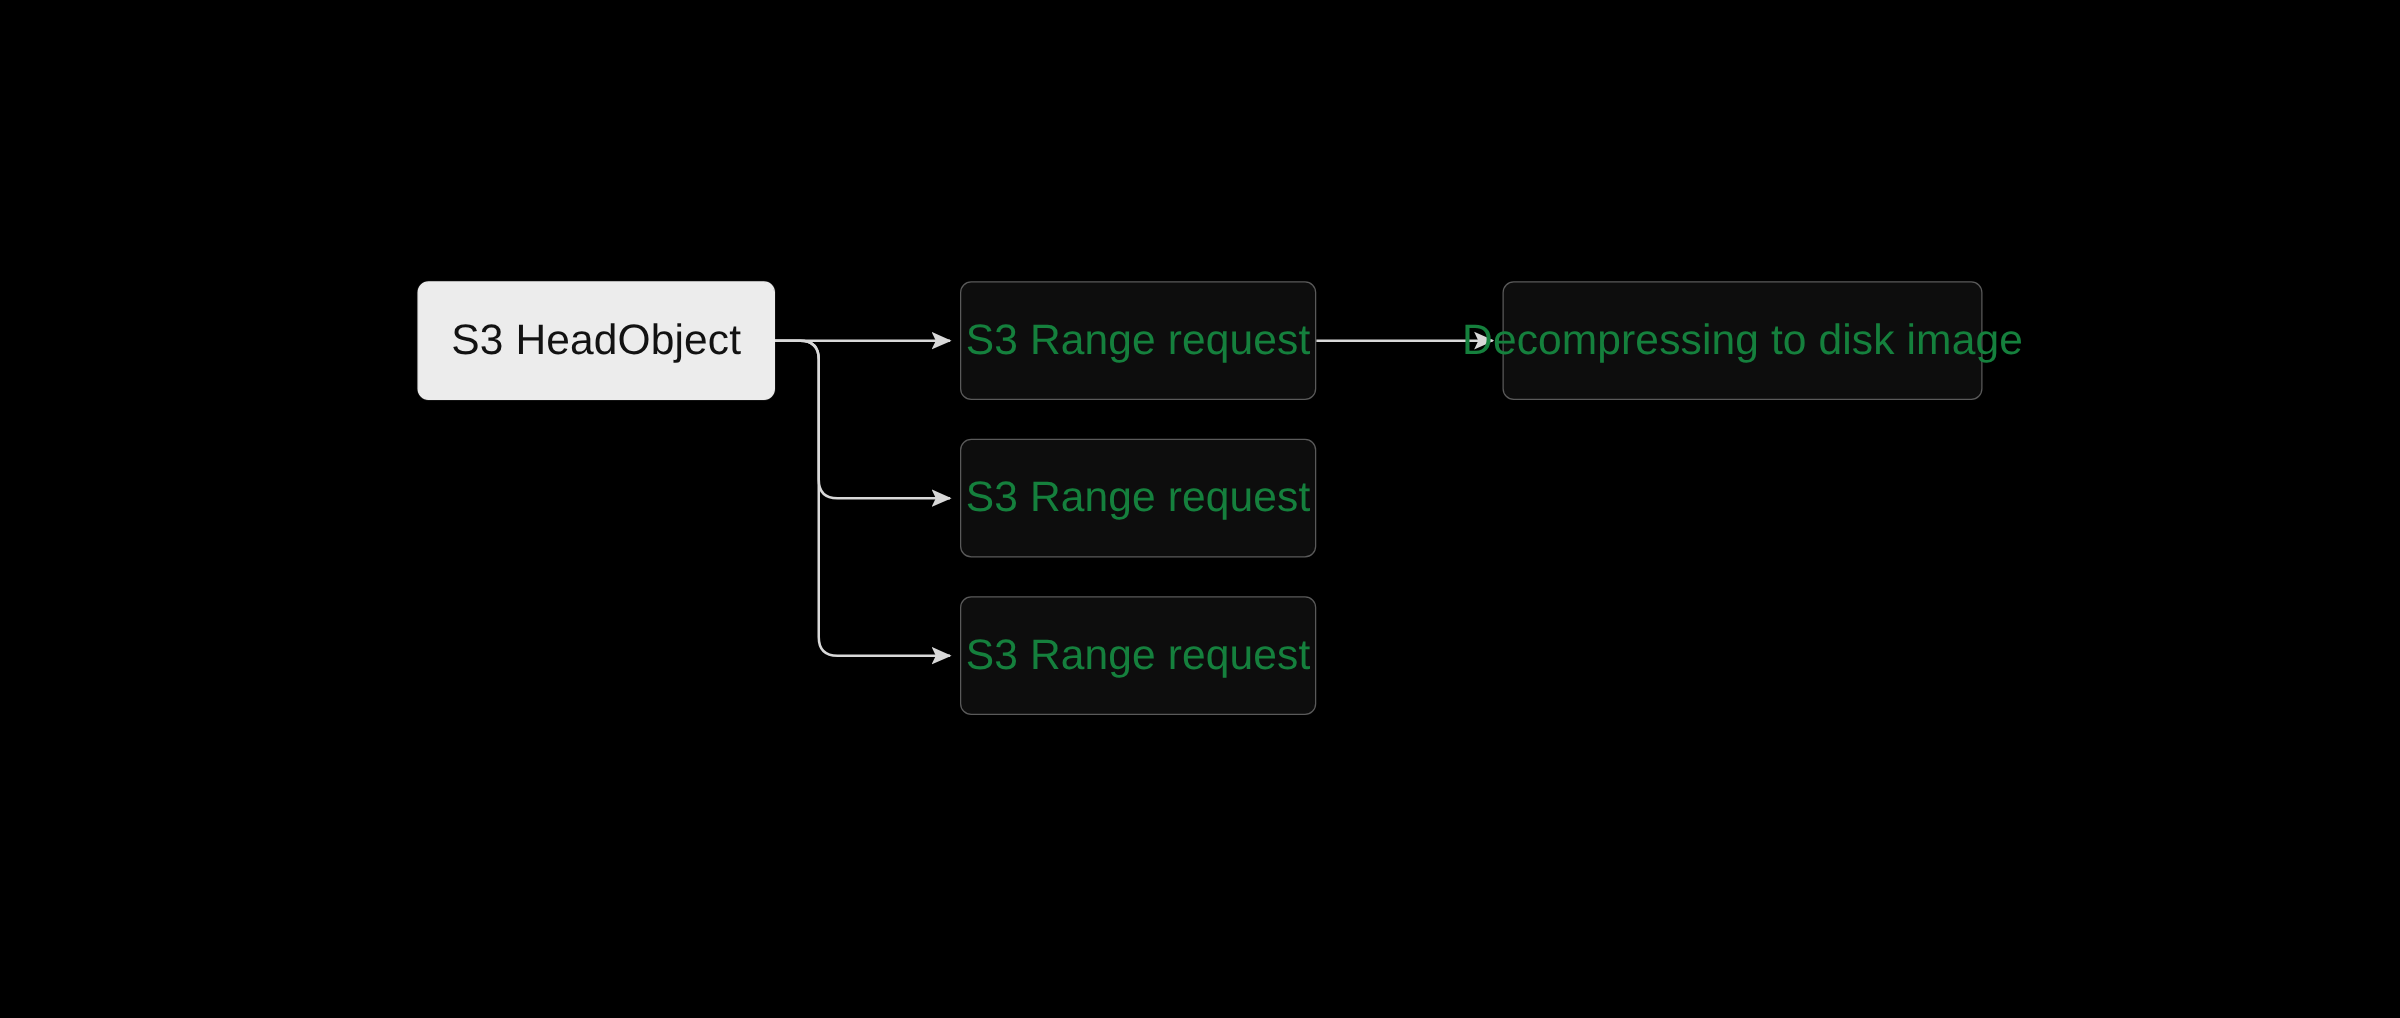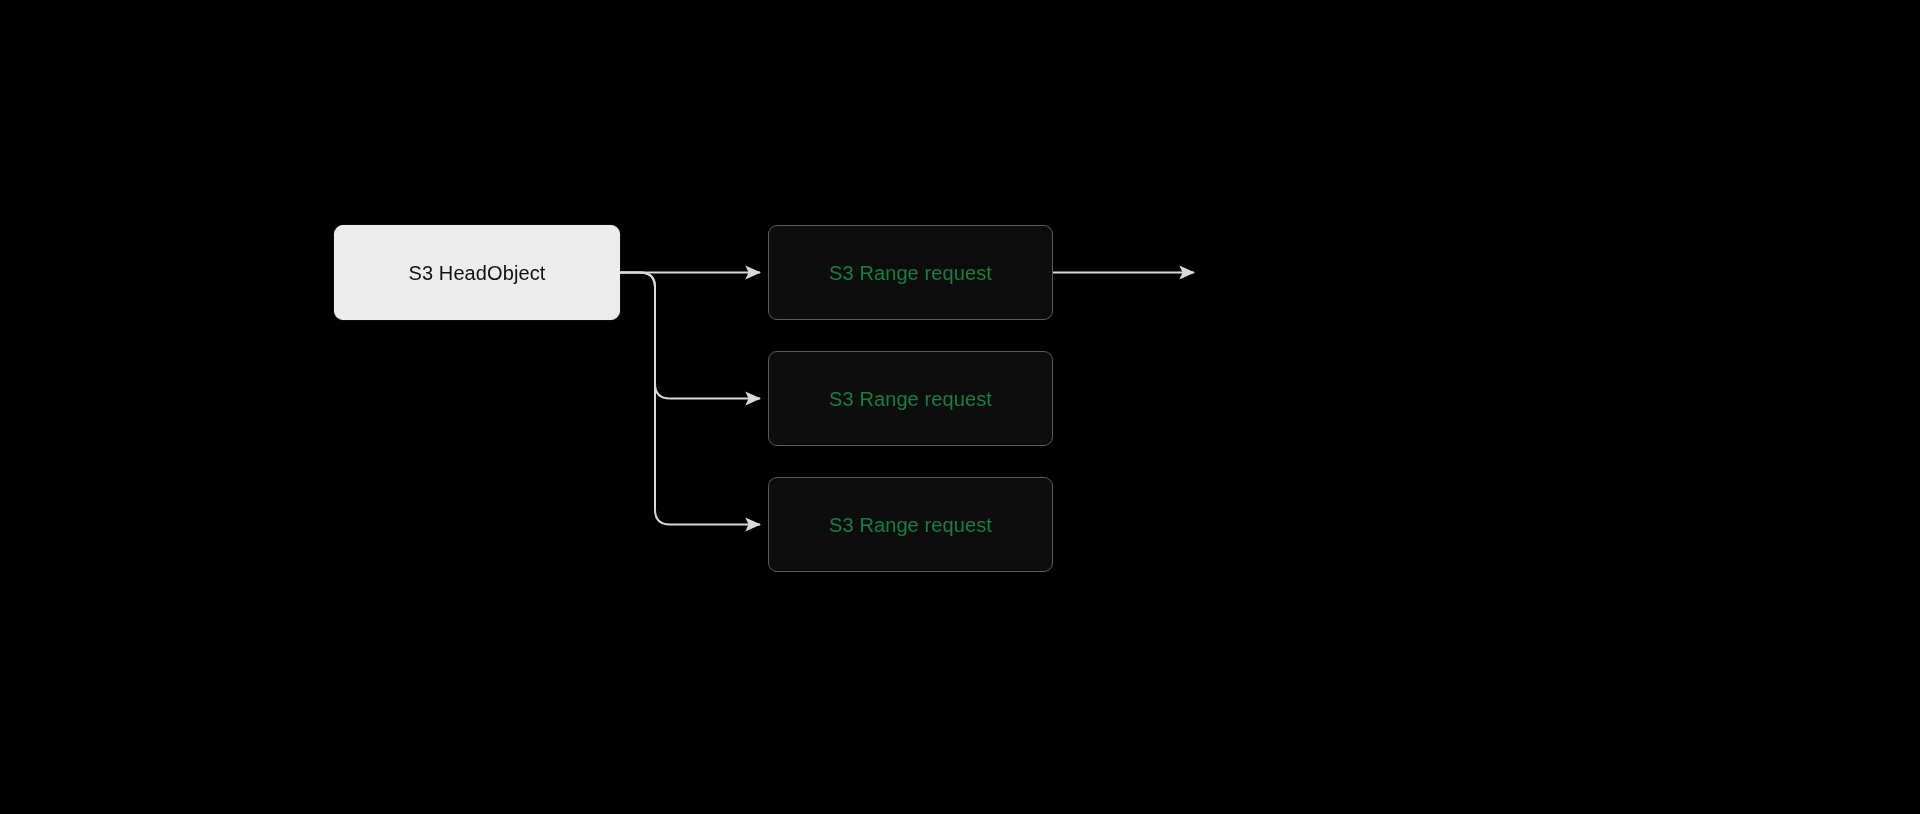--- a/index.html
+++ b/index.html
@@ -33,21 +33,21 @@
     pointer-events: none;
   }
 
   .node {
     position: absolute;
     box-sizing: border-box;
     display: flex;
     align-items: center;
     justify-content: center;
     border-radius: 9px;
-    font-size: 20px;
+    font-size: 34px;
     line-height: 1.2;
     letter-spacing: 0.1px;
     white-space: nowrap;
     user-select: none;
   }
 
   .node.light {
     background: #ececec;
     color: #121212;
     border: 1px solid #ececec;
@@ -95,14 +95,17 @@
   </div>
 
   <div class="node dark" style="left:768px; top:351px; width:285px; height:95px;">
     <span class="node-label">S3 Range request</span>
   </div>
 
   <div class="node dark" style="left:768px; top:477px; width:285px; height:95px;">
     <span class="node-label">S3 Range request</span>
   </div>
 
+  <div class="node dark" style="left:1202px; top:225px; width:384px; height:95px;">
+    <span class="node-label">Decompressing to disk image</span>
+  </div>
 
 </div>
 
 </body></html>

